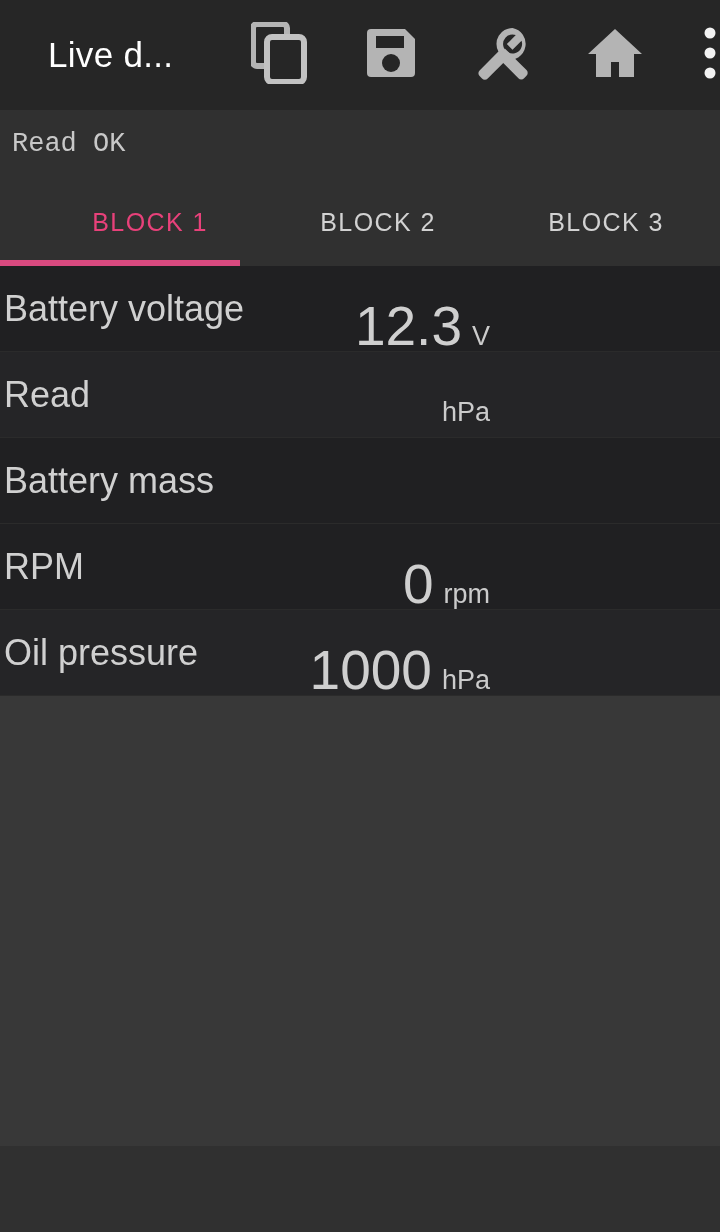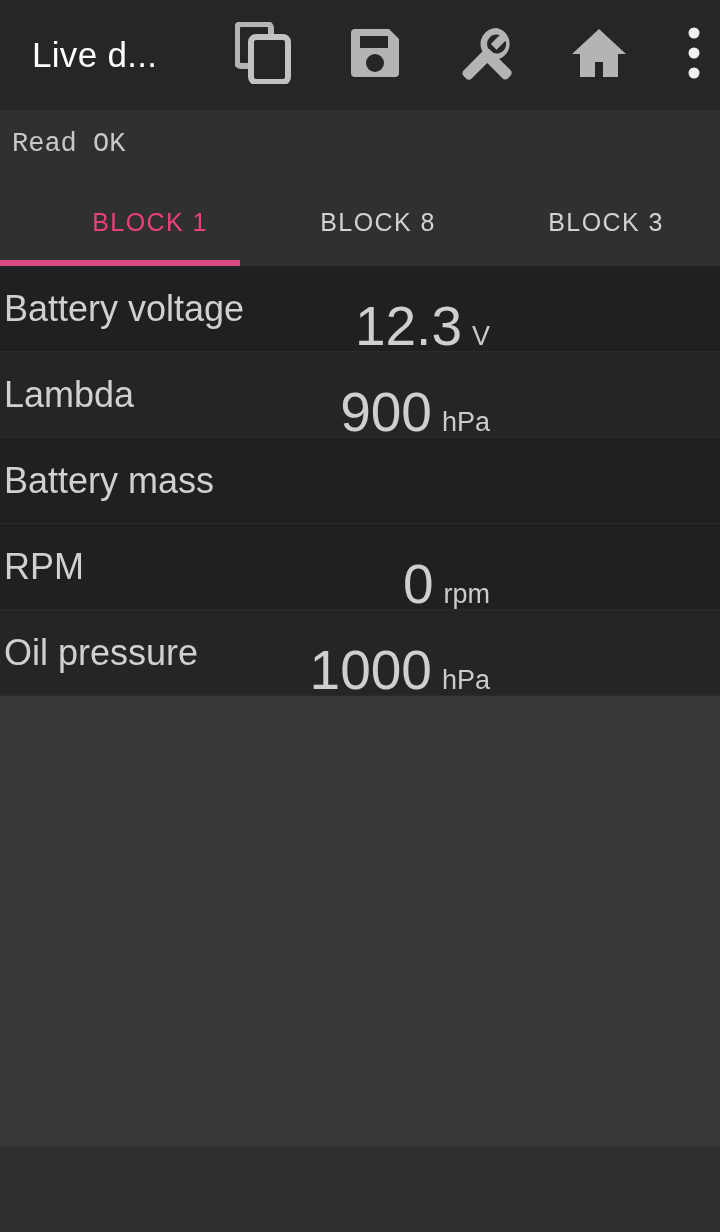--- a/index.html
+++ b/index.html
@@ -15,21 +15,21 @@
     -webkit-font-smoothing: antialiased;
   }
 
   
   .appbar {
     position: relative;
     height: 110px;
     background: #262626;
     display: flex;
     align-items: center;
-    padding: 0 0 0 32px;
+    padding: 0 0 0 48px;
     box-sizing: border-box;
   }
   .app-title {
     color: #ffffff;
     font-size: 35px;
     letter-spacing: 0.3px;
     white-space: nowrap;
     flex: 0 0 auto;
     width: 175px;
   }
@@ -198,39 +198,38 @@
 
   </div>
 </div>
 
 <div class="status-bar">
   <span class="status-text">Read OK</span>
 </div>
 
 <div class="tabs">
   <div class="tab active">BLOCK 1</div>
-  <div class="tab">BLOCK 8</div>
+  <div class="tab">BLOCK 2</div>
   <div class="tab">BLOCK 3</div>
   <div class="tab-indicator"></div>
 </div>
 
 <div class="data-list">
 
   <div class="data-row odd">
     <span class="row-label">Battery voltage</span>
     <span class="row-value-wrap">
       <span class="row-value">12.3</span>
       <span class="row-unit">V</span>
     </span>
   </div>
 
   <div class="data-row even">
-    <span class="row-label">Lambda</span>
-    <span class="row-value-wrap">
-      <span class="row-value">900</span>
+    <span class="row-label">Read</span>
+    <span class="row-value-wrap">
       <span class="row-unit">hPa</span>
     </span>
   </div>
 
   <div class="data-row odd">
     <span class="row-label">Battery mass</span>
   </div>
 
 
   <div class="data-row odd">

